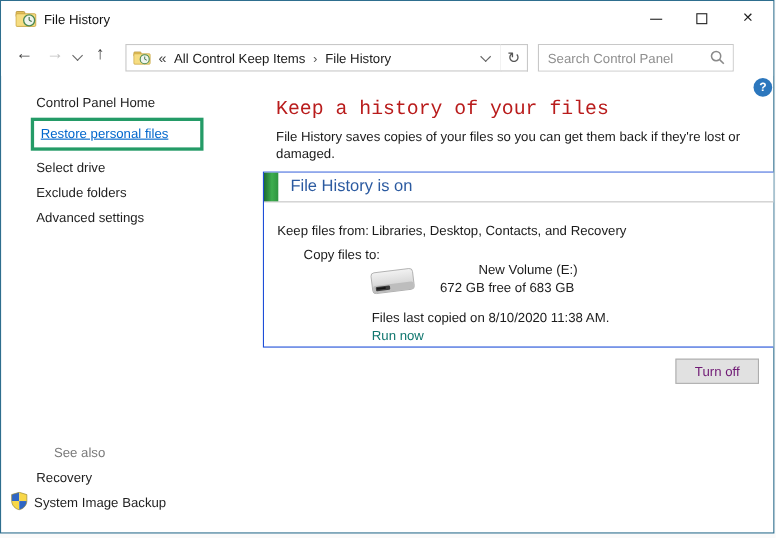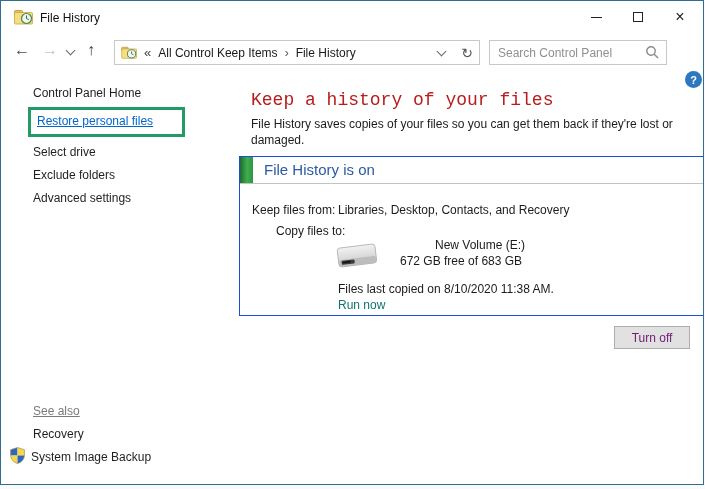--- a/index.html
+++ b/index.html
@@ -132,21 +132,21 @@
   <div>
     <span class="side-item" style="left:32px; top:85px;">Control Panel Home</span>
 
     <div class="annotation-box"></div>
     <span class="restore-link">Restore personal files</span>
 
     <span class="side-item" style="left:32px; top:144px;">Select drive</span>
     <span class="side-item" style="left:32px; top:167px;">Exclude folders</span>
     <span class="side-item" style="left:32px; top:190px;">Advanced settings</span>
 
-    <span class="side-item see-also" style="left:32px; top:403px;text-decoration:underline;">See also</span>
+    <span class="side-item see-also" style="left:48px; top:403px;">See also</span>
     <span class="side-item" style="left:32px; top:426px;">Recovery</span>
 
     <svg class="shield" viewBox="0 0 16 16">
       <defs>
           <clipPath id="shieldClip">
             <path d="M8 0.5 L14.5 2.5 V7.5 C14.5 11.8 11.5 14.6 8 15.5 C4.5 14.6 1.5 11.8 1.5 7.5 V2.5 Z"></path>
           </clipPath>
         </defs>
       <g clip-path="url(#shieldClip)">
         <rect x="0" y="0" width="8" height="8" fill="#2f66c4"></rect>

